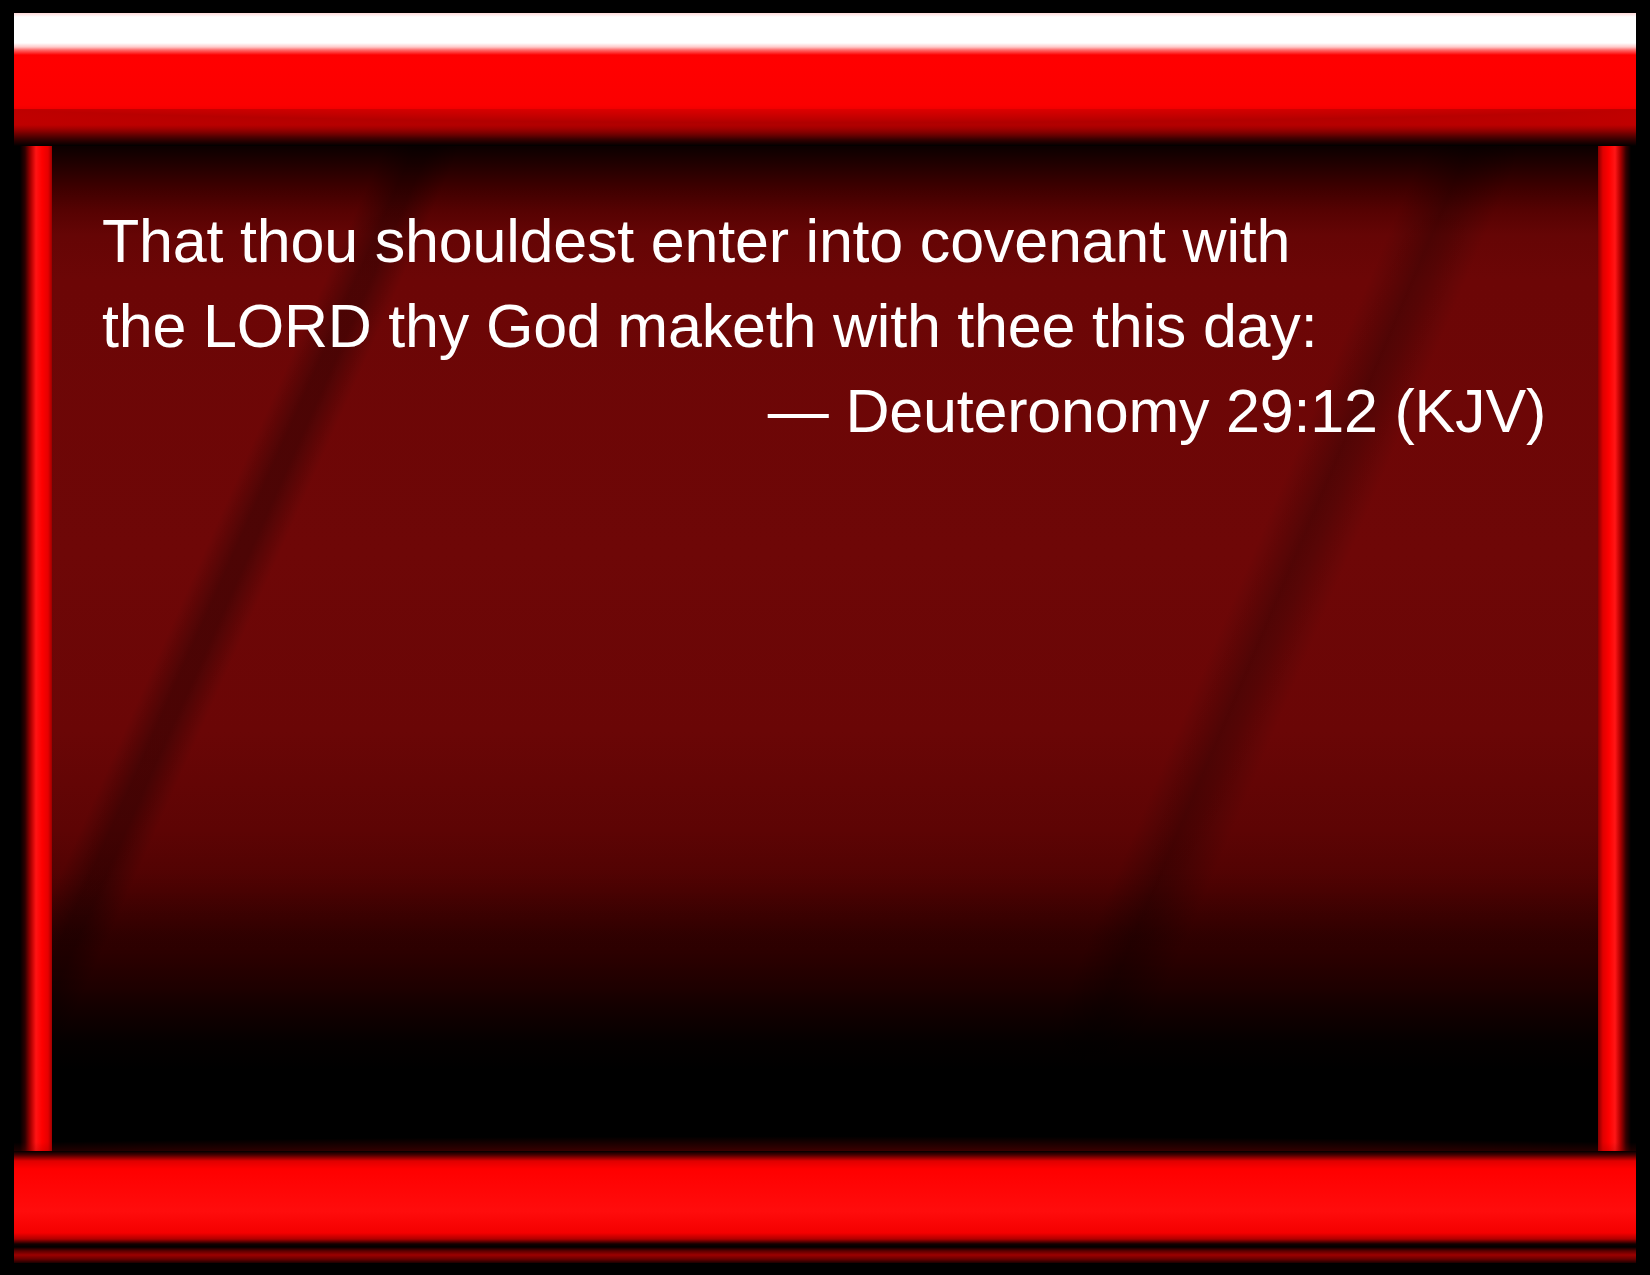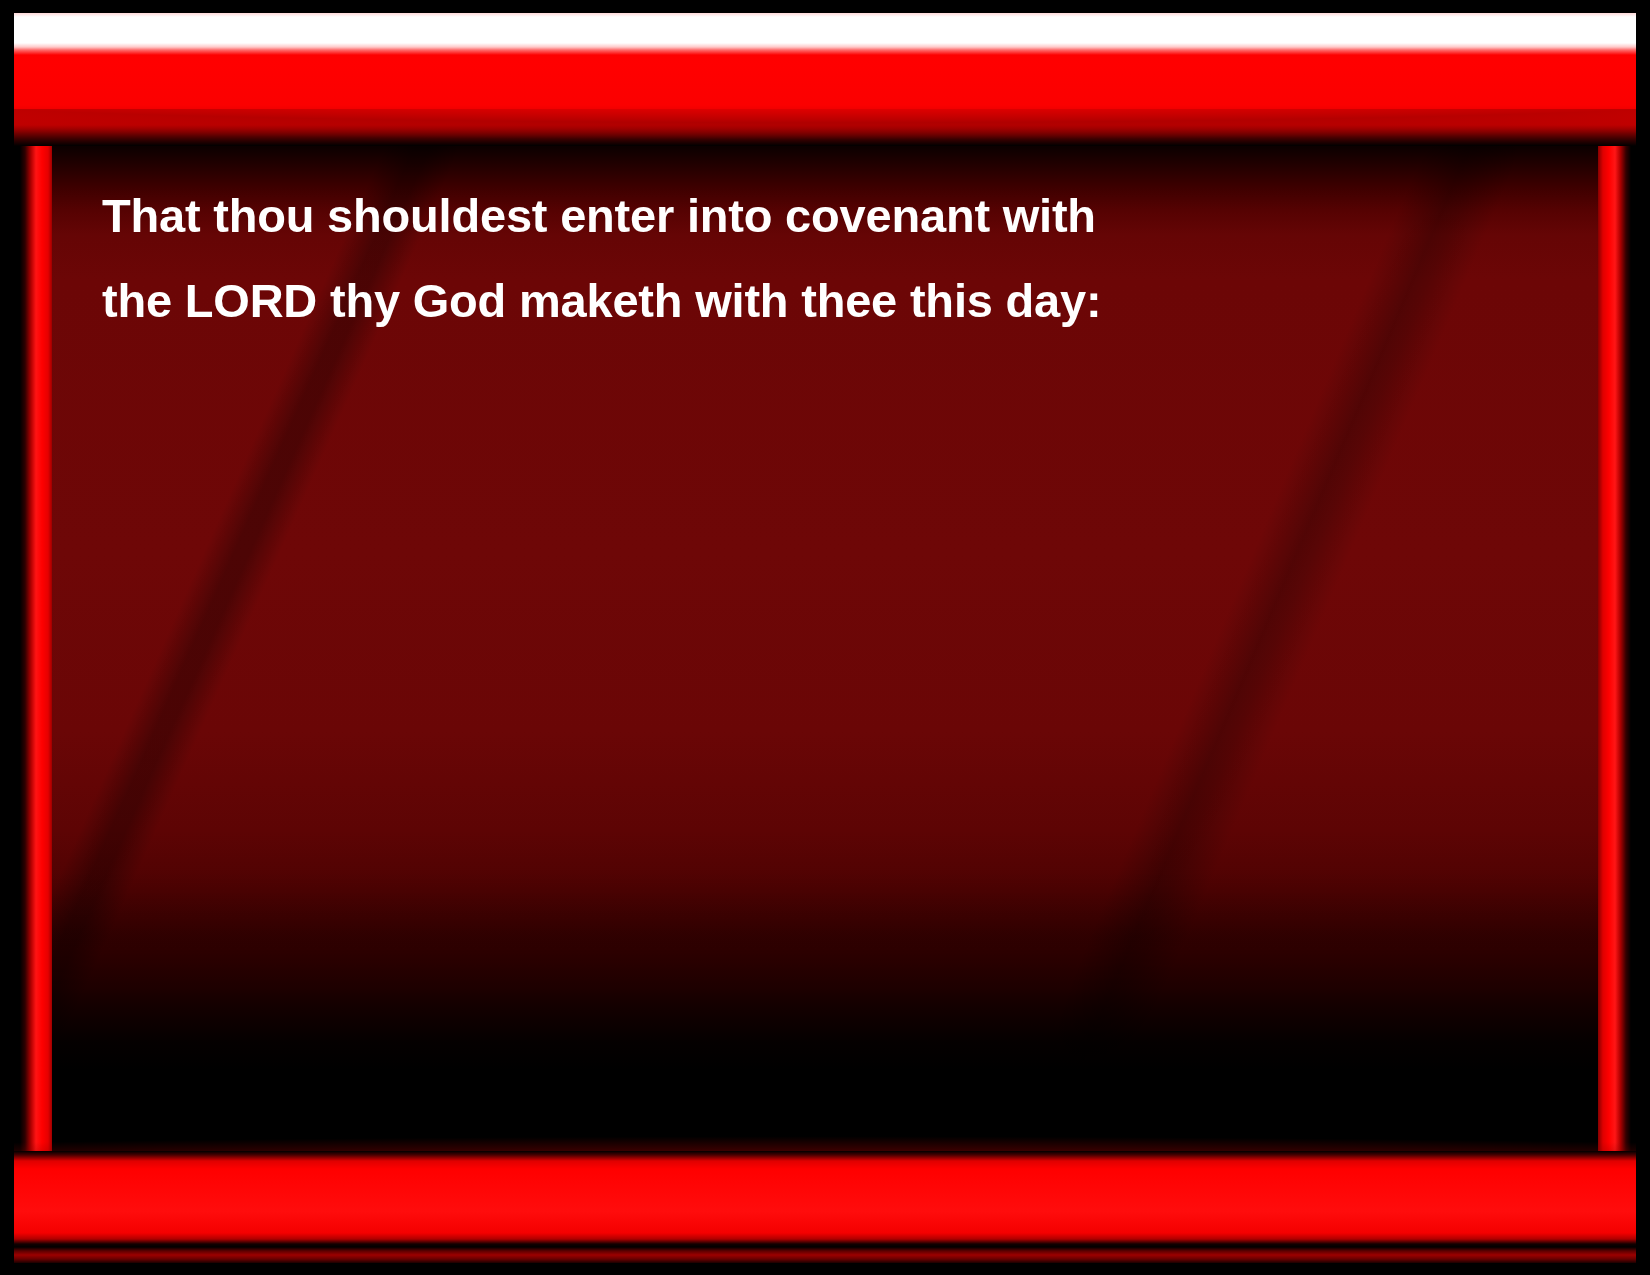--- a/index.html
+++ b/index.html
@@ -197,25 +197,25 @@
     top: 740px;
     height: 120px;
     background: linear-gradient(to bottom, rgba(0,0,0,0.0) 0%, rgba(0,0,0,0.18) 55%, rgba(0,0,0,0.0) 100%);
     pointer-events: none;
   }
 
   
   .verse-block {
     position: absolute;
     left: 50px;
-    top: 42px;
+    top: 68px;
     width: 1450px;
     color: #ffffff;
-    font-size: 47px;
-    font-weight: bold;
+    font-size: 61px;
+    font-weight: normal;
     line-height: 85px;
     letter-spacing: -0.2px;
     white-space: nowrap;
   }
   .verse-line { display: block; }
   .verse-ref {
     display: block;
     text-align: right;
     padding-right: 6px;
   }
@@ -233,20 +233,21 @@
     <div class="rail-right"></div>
 
     <div class="plate">
       <div class="streak streak-left"></div>
       <div class="streak streak-right"></div>
       <div class="sheen-lower"></div>
 
       <div class="verse-block">
         <span class="verse-line">That thou shouldest enter into covenant with</span>
         <span class="verse-line">the LORD thy God maketh with thee this day:</span>
+        <span class="verse-ref">— Deuteronomy 29:12 (KJV)</span>
       </div>
     </div>
 
     <div class="bar-top"></div>
     <div class="bar-top-curve"></div>
 
     <div class="bar-bottom-curve"></div>
     <div class="bar-bottom"></div>
 
   </div>

